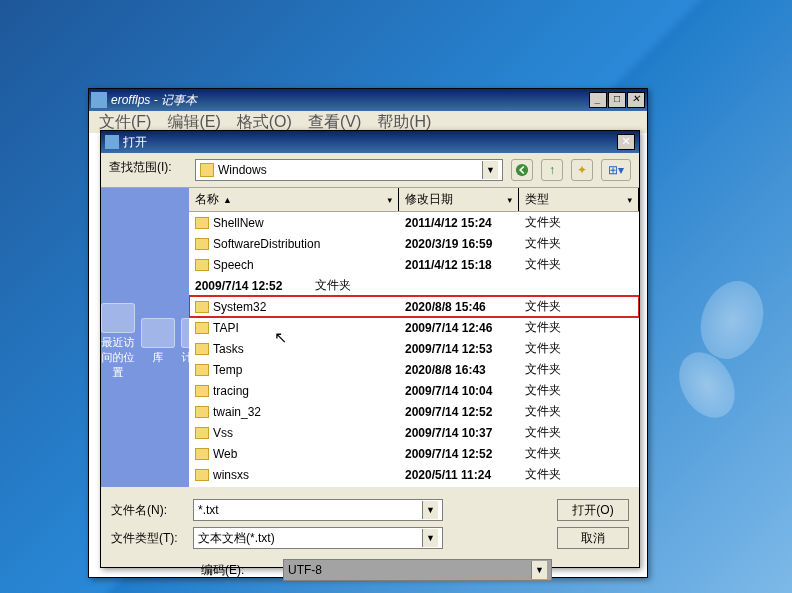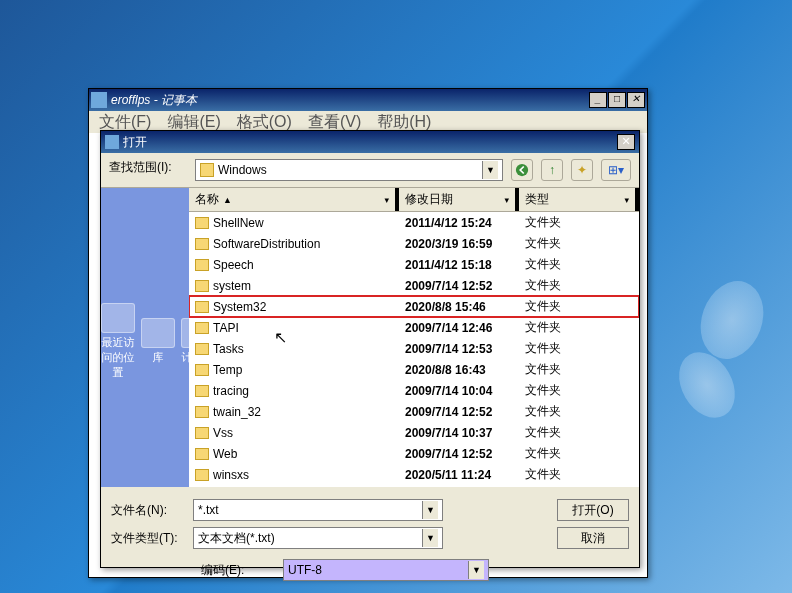--- a/index.html
+++ b/index.html
@@ -36,21 +36,21 @@
 .toolbtn.new { color:#c9a227; }
 .toolbtn.views { width:30px; color:#2a60c9;}
 
 .dlg-body { display: flex; height: 300px; border-top: 1px solid #aca899; }
 .sidebar { width: 88px; background: #7a96df; display: flex; flex-direction: row; align-items: center; padding-top: 8px; gap: 6px; }
 .side-item { width: 70px; display: flex; flex-direction: column; align-items: center; color: #fff; font-size: 11px; text-align: center; }
 .side-item .sicon { width: 34px; height: 30px; background: rgba(255,255,255,0.3); border: 1px solid rgba(255,255,255,0.4); margin-bottom: 2px; border-radius: 3px; }
 
 .filelist { flex: 1; background: #fff; overflow: auto; font-size: 12px; }
 .fl-header { display: flex; background: #ece9d8; border-bottom: 1px solid #aca899; }
-.fl-header .col { border-right: 4px solid #000000; padding: 3px 6px; display: flex; align-items: center; }
+.fl-header .col { border-right: 1px solid #000000; padding: 3px 6px; display: flex; align-items: center; }
 .col-name { width: 210px; }
 .col-date { width: 120px; }
 .col-type { flex: 1; }
 .fl-header .sdd { margin-left:auto; font-size:9px;}
 .fl-row { display: flex; padding: 1px 0; align-items: center; }
 .fl-row.highlight { outline: 2px solid #d92424; outline-offset: -1px; }
 .fl-row .c { padding: 1px 6px; white-space: nowrap; overflow: hidden; }
 .fl-row .c-name { width: 210px; display: flex; align-items: center; }
 .fl-row .c-date { width: 120px; font-weight: bold; }
 .fl-row .c-type { flex: 1; }
@@ -59,21 +59,21 @@
 .cursor { position: absolute; left: 274px; top: 328px; font-size: 16px; pointer-events: none; }
 
 .bottom { padding: 12px 10px; font-size: 12px; }
 .brow { display: flex; align-items: center; margin-bottom: 6px; }
 .brow .blbl { width: 82px; }
 .brow .binput { width: 250px; height: 22px; border: 1px solid #7f7f7f; background: #fff; display: flex; align-items: center; padding: 0 4px; }
 .brow .binput .dd { margin-left: auto; width: 16px; height: 18px; background: #ece9d8; border-left: 1px solid #7f7f7f; text-align: center; font-size: 9px; line-height: 18px; }
 .brow .bbtn { margin-left: auto; width: 72px; height: 22px; border: 1px solid #7f7f7f; background: #ece9d8; font-size: 12px; }
 .encrow { display:flex; align-items:center; margin-top:10px;}
 .encrow .blbl { width: 82px; margin-left: 90px;}
-.encrow .binput { width: 206px; height: 22px; border: 1px solid #7f7f7f; background: #c4b5fd; display: flex; align-items: center; padding: 0 4px; }
+.encrow .binput { width: 269px; height: 22px; border: 1px solid #7f7f7f; background: #a3a3a3; display: flex; align-items: center; padding: 0 4px; }
 .encrow .binput .dd { margin-left: auto; width: 16px; height: 18px; background: #ece9d8; border-left: 1px solid #7f7f7f; text-align: center; font-size: 9px; line-height: 18px; }
 </style>
 </head>
 <body>
 
 <div class="petal"></div>
 <div class="petal petal2"></div>
 
 <div class="notepad-window">
   <div class="notepad-titlebar">
@@ -171,24 +171,20 @@
           </div>
           <div class="fl-row">
             <div class="c c-name">
               <div class="fi"></div>
               <span>Speech</span>
             </div>
             <div class="c c-date">2011/4/12 15:18</div>
             <div class="c c-type">文件夹</div>
           </div>
           <div class="fl-row">
-            <div class="c c-name">
-              <div class="fi"></div>
-              <span>system</span>
-            </div>
             <div class="c c-date">2009/7/14 12:52</div>
             <div class="c c-type">文件夹</div>
           </div>
           <div class="fl-row highlight">
             <div class="c c-name">
               <div class="fi"></div>
               <span>System32</span>
             </div>
             <div class="c c-date">2020/8/8 15:46</div>
             <div class="c c-type">文件夹</div>

